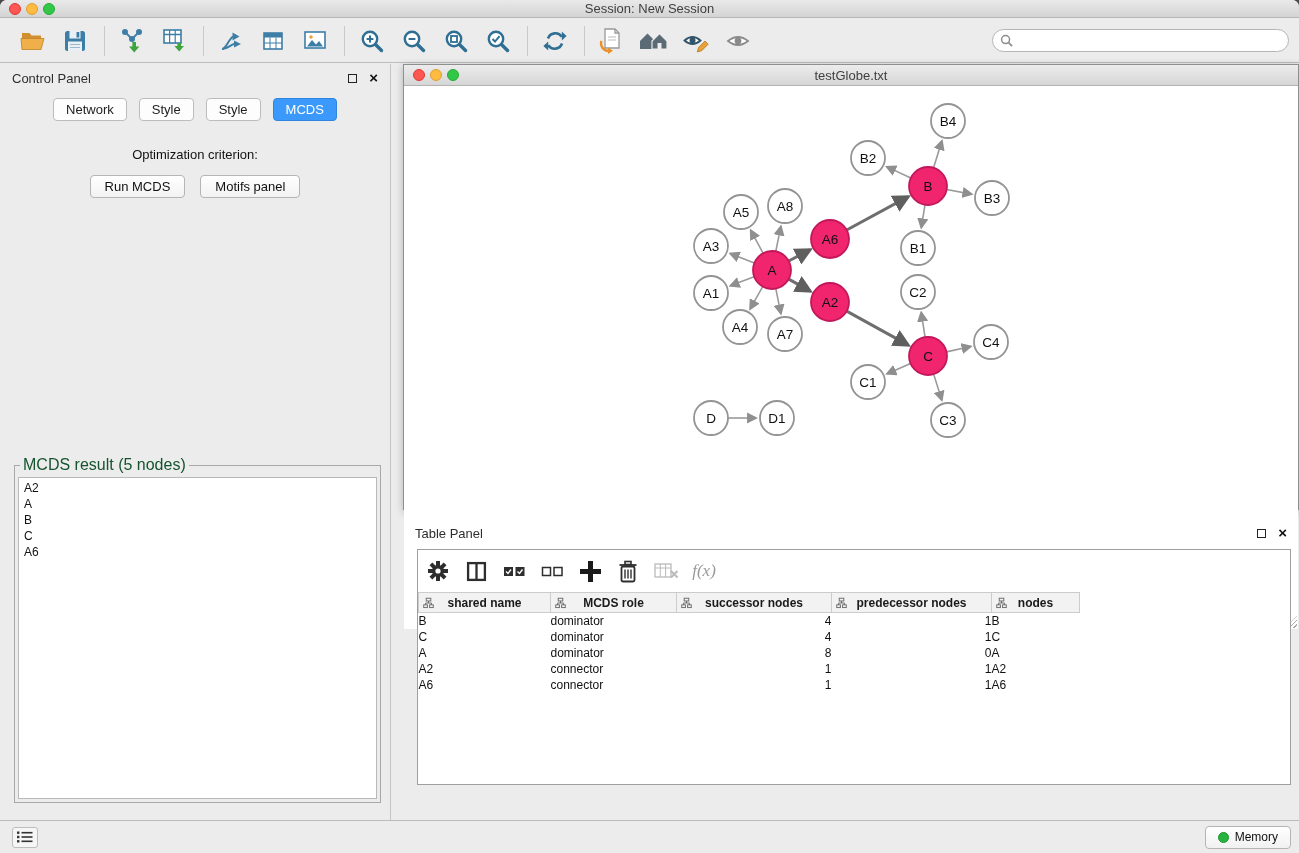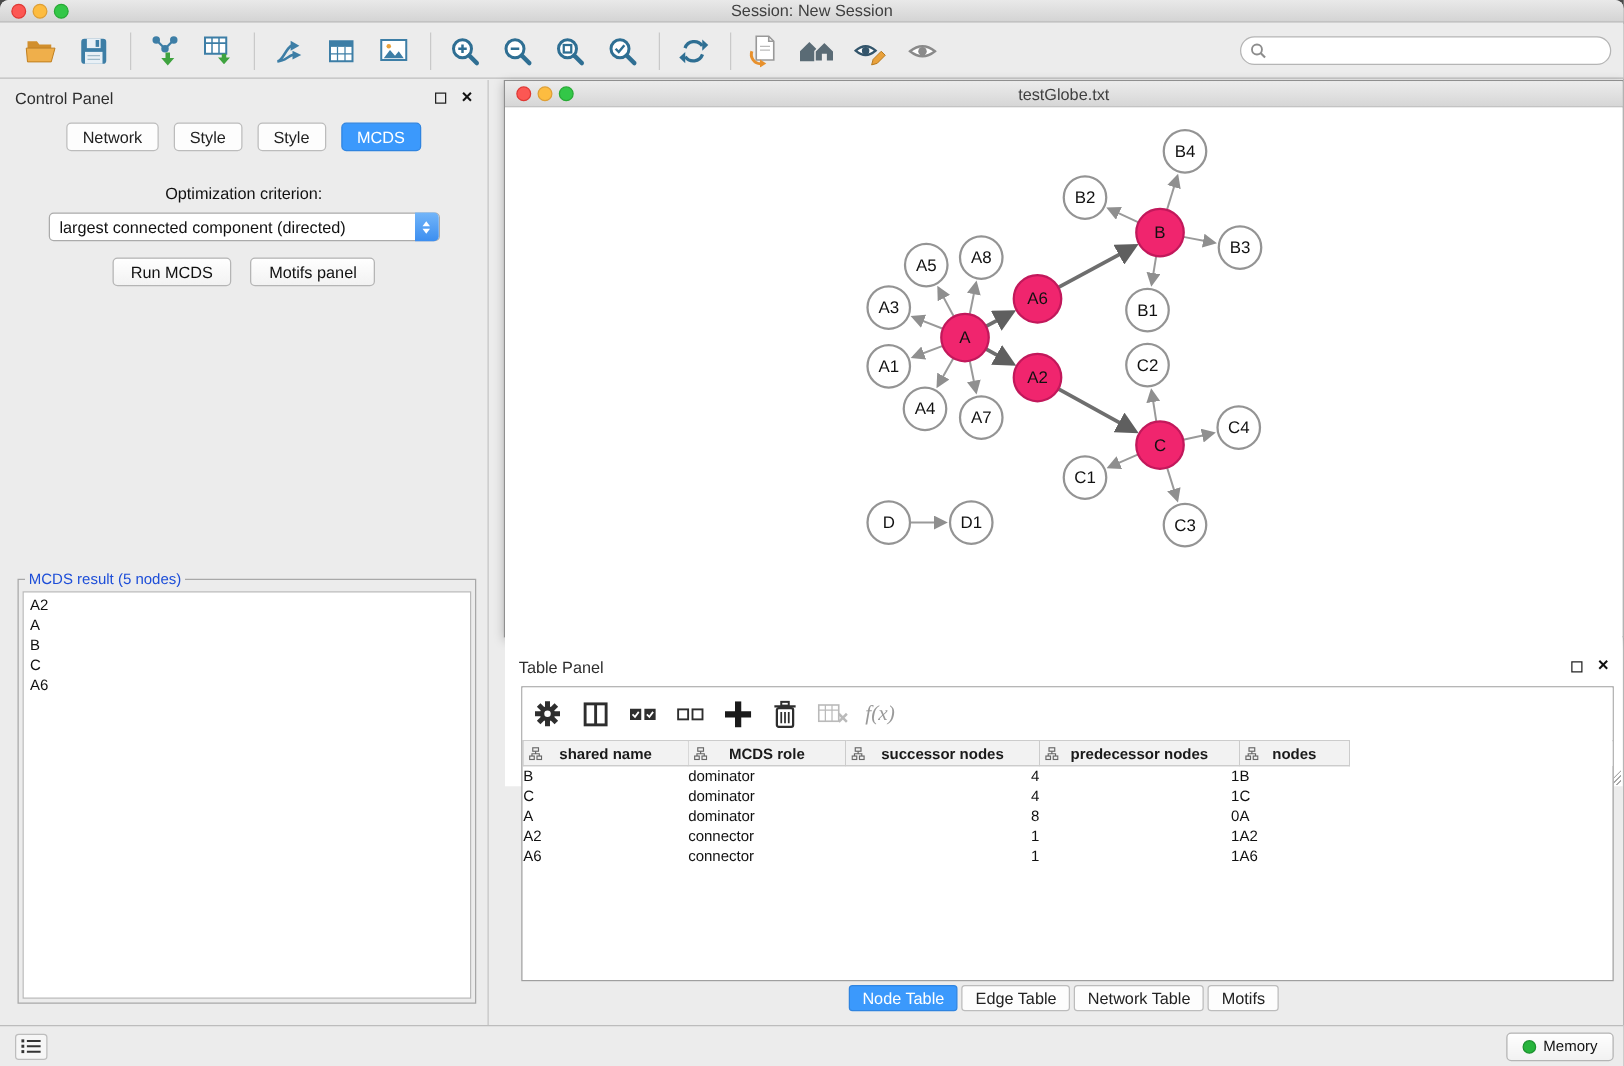--- a/index.html
+++ b/index.html
@@ -57,21 +57,21 @@
   .tri-up { width:0; height:0; border-left:3.5px solid transparent; border-right:3.5px solid transparent; border-bottom:4.5px solid #fff; }
   .tri-dn { width:0; height:0; border-left:3.5px solid transparent; border-right:3.5px solid transparent; border-top:4.5px solid #fff; }
 
   .cp-buttons { display:flex; justify-content:center; gap:15px; margin-top:13px; }
   .mac-btn { background:linear-gradient(#ffffff,#f2f2f2); border:1px solid #b5b5b5;
     border-radius:4px; font-size:13px; color:#111; padding:3px 14px;
     font-family:"Liberation Sans", sans-serif; }
 
   .result-fieldset { position:absolute; left:14px; right:9px; top:392px; bottom:17px;
     border:1px solid #a8a8a8; padding:3px; }
-  .result-fieldset legend { font-size:12px; color:#1d4ed8; padding:0 3px; margin-left:2px; }
+  .result-fieldset legend { font-size:16px; color:#14532d; padding:0 3px; margin-left:2px; }
   .result-list { width:100%; height:100%; background:#fff; border:1px solid #b9b9b9;
     overflow:auto; padding:2px 5px; }
   .result-item { font-size:12px; color:#111; line-height:16px; }
 
   
   .network-window { position:absolute; left:403px; top:64px; width:896px; height:446px;
     border:1px solid #8f8f8f; background:#fff; box-shadow:0 2px 8px rgba(0,0,0,0.25); }
   .nw-titlebar { height:21px; background:linear-gradient(#ececec,#d6d6d6);
     border-bottom:1px solid #b2b2b2; display:flex; align-items:center; position:relative; }
   .nw-titlebar .title { position:absolute; left:0; right:0; text-align:center; font-size:13px; color:#3f3f3f; }
@@ -282,27 +282,20 @@
         <span class="win-close">×</span>
       </span>
     </div>
     <div class="cp-tabs">
         <div class="cp-tab">Network</div>
         <div class="cp-tab">Style</div>
         <div class="cp-tab">Style</div>
         <div class="cp-tab active">MCDS</div>
       </div>
     <div class="opt-label">Optimization criterion:</div>
-    <div class="combo">
-      <span class="val">largest connected component (directed)</span>
-      <span class="stepper">
-          <span class="tri-up"></span>
-          <span class="tri-dn"></span>
-        </span>
-    </div>
     <div class="cp-buttons">
       <button class="mac-btn">Run MCDS</button>
       <button class="mac-btn">Motifs panel</button>
     </div>
     <fieldset class="result-fieldset">
       <legend>MCDS result (5 nodes)</legend>
       <div class="result-list">
           <div class="result-item">A2</div>
           <div class="result-item">A</div>
           <div class="result-item">B</div>
@@ -620,26 +613,20 @@
               <td class="al-left1">A6</td>
               <td class="al-left2">connector</td>
               <td class="al-right">1</td>
               <td class="al-right">1</td>
               <td class="al-left2">A6</td>
               <td></td>
             </tr>
           </tbody>
       </table>
     </div>
-    <div class="tp-tabs">
-        <div class="tp-tab active">Node Table</div>
-        <div class="tp-tab">Edge Table</div>
-        <div class="tp-tab">Network Table</div>
-        <div class="tp-tab">Motifs</div>
-      </div>
   </div>
 
   <div class="statusbar">
     <div class="status-left-btn">
       <svg width="16" height="12" viewBox="0 0 16 12">
         <rect x="0" y="0.5" width="2.4" height="2.4" fill="#333"></rect>
         <rect x="0" y="4.8" width="2.4" height="2.4" fill="#333"></rect>
         <rect x="0" y="9.1" width="2.4" height="2.4" fill="#333"></rect>
         <line x1="4.5" y1="1.7" x2="15.5" y2="1.7" stroke="#333" stroke-width="1.6"></line>
         <line x1="4.5" y1="6" x2="15.5" y2="6" stroke="#333" stroke-width="1.6"></line>

